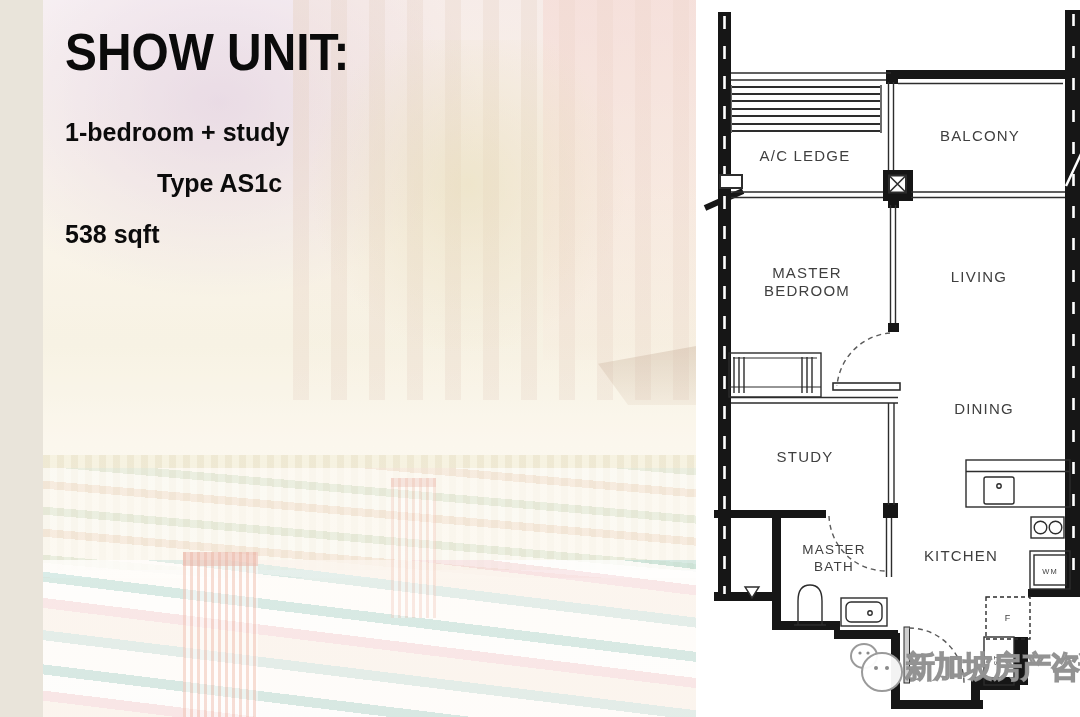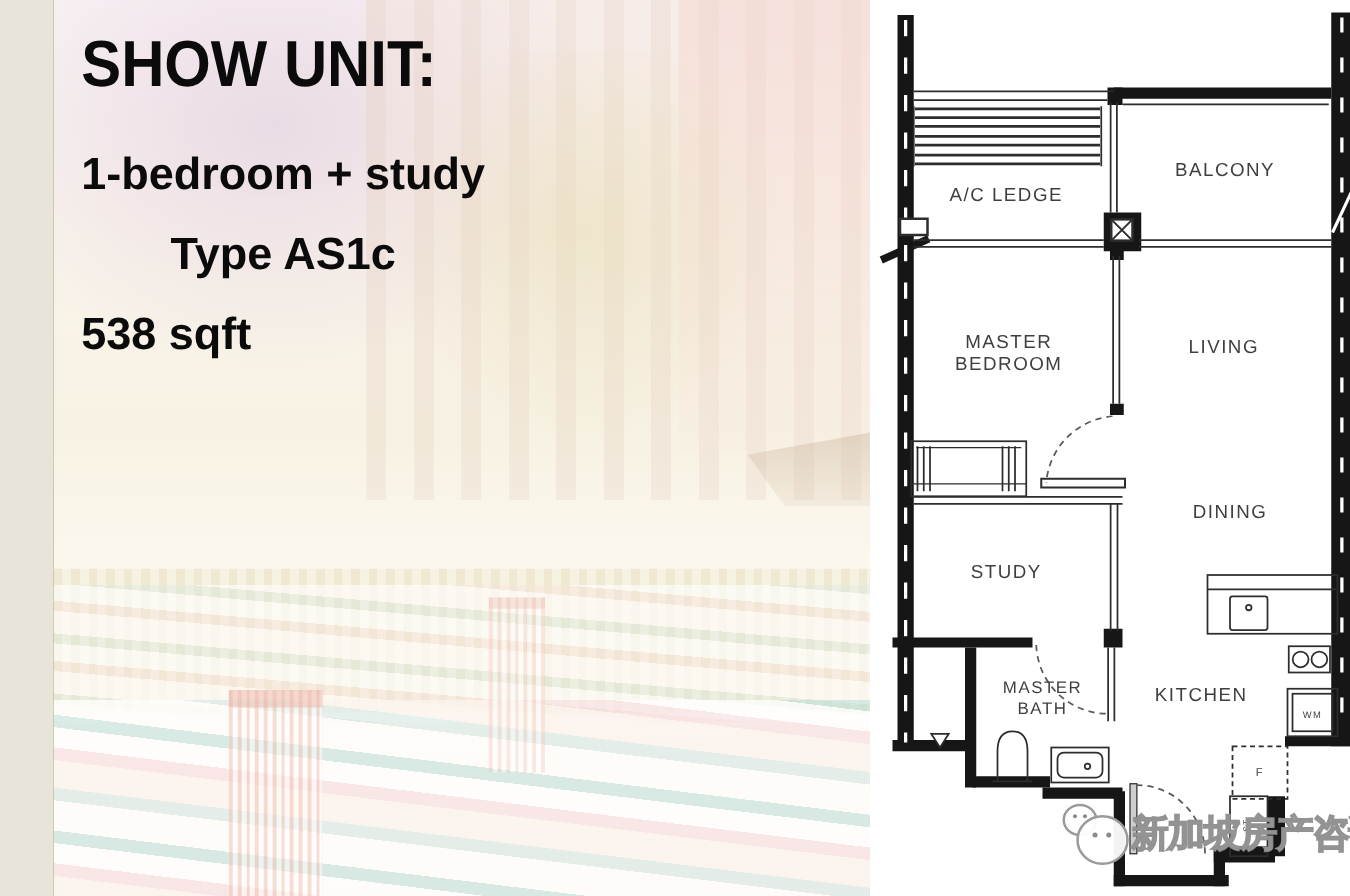--- a/index.html
+++ b/index.html
@@ -43,21 +43,21 @@
     background:linear-gradient(180deg,rgba(242,205,185,.5),rgba(246,215,205,.35));}
   .right-strip-bottom{left:1042px;top:545px;width:38px;height:172px;
     background:linear-gradient(180deg,rgba(247,205,215,.65) 0 30%,rgba(150,200,215,.6) 55%,
                rgba(120,185,205,.65) 100%);}
   .bg-wash{inset:0;background:rgba(255,255,255,.30);}
 
   
   .info{left:22px;top:22px;color:#0b0b0b;z-index:5;}
   .info h1{margin:0;font-size:52px;font-weight:700;letter-spacing:0;
            transform:scaleX(.92);transform-origin:left center;white-space:nowrap;}
-  .info p{margin:0;font-size:36px;font-weight:700;letter-spacing:0;white-space:nowrap;}
+  .info p{margin:0;font-size:25px;font-weight:700;letter-spacing:0;white-space:nowrap;}
   .info p.l1{margin-top:36px;} .info p.l2{margin-top:22px;text-align:center;} .info p.l3{margin-top:22px;}
 
   
   .plan-panel{left:653px;top:0;width:397px;height:717px;background:#ffffff;z-index:2;}
   svg.plan{left:653px;top:0;z-index:3;}
   svg.plan text{font-family:"Liberation Sans",sans-serif;fill:#3f3f3f;letter-spacing:1.2px;}
 
   
   .watermark{left:800px;top:640px;z-index:6;display:flex;align-items:center;}
   .wm-text{font-size:30px;font-weight:700;letter-spacing:-1px;

